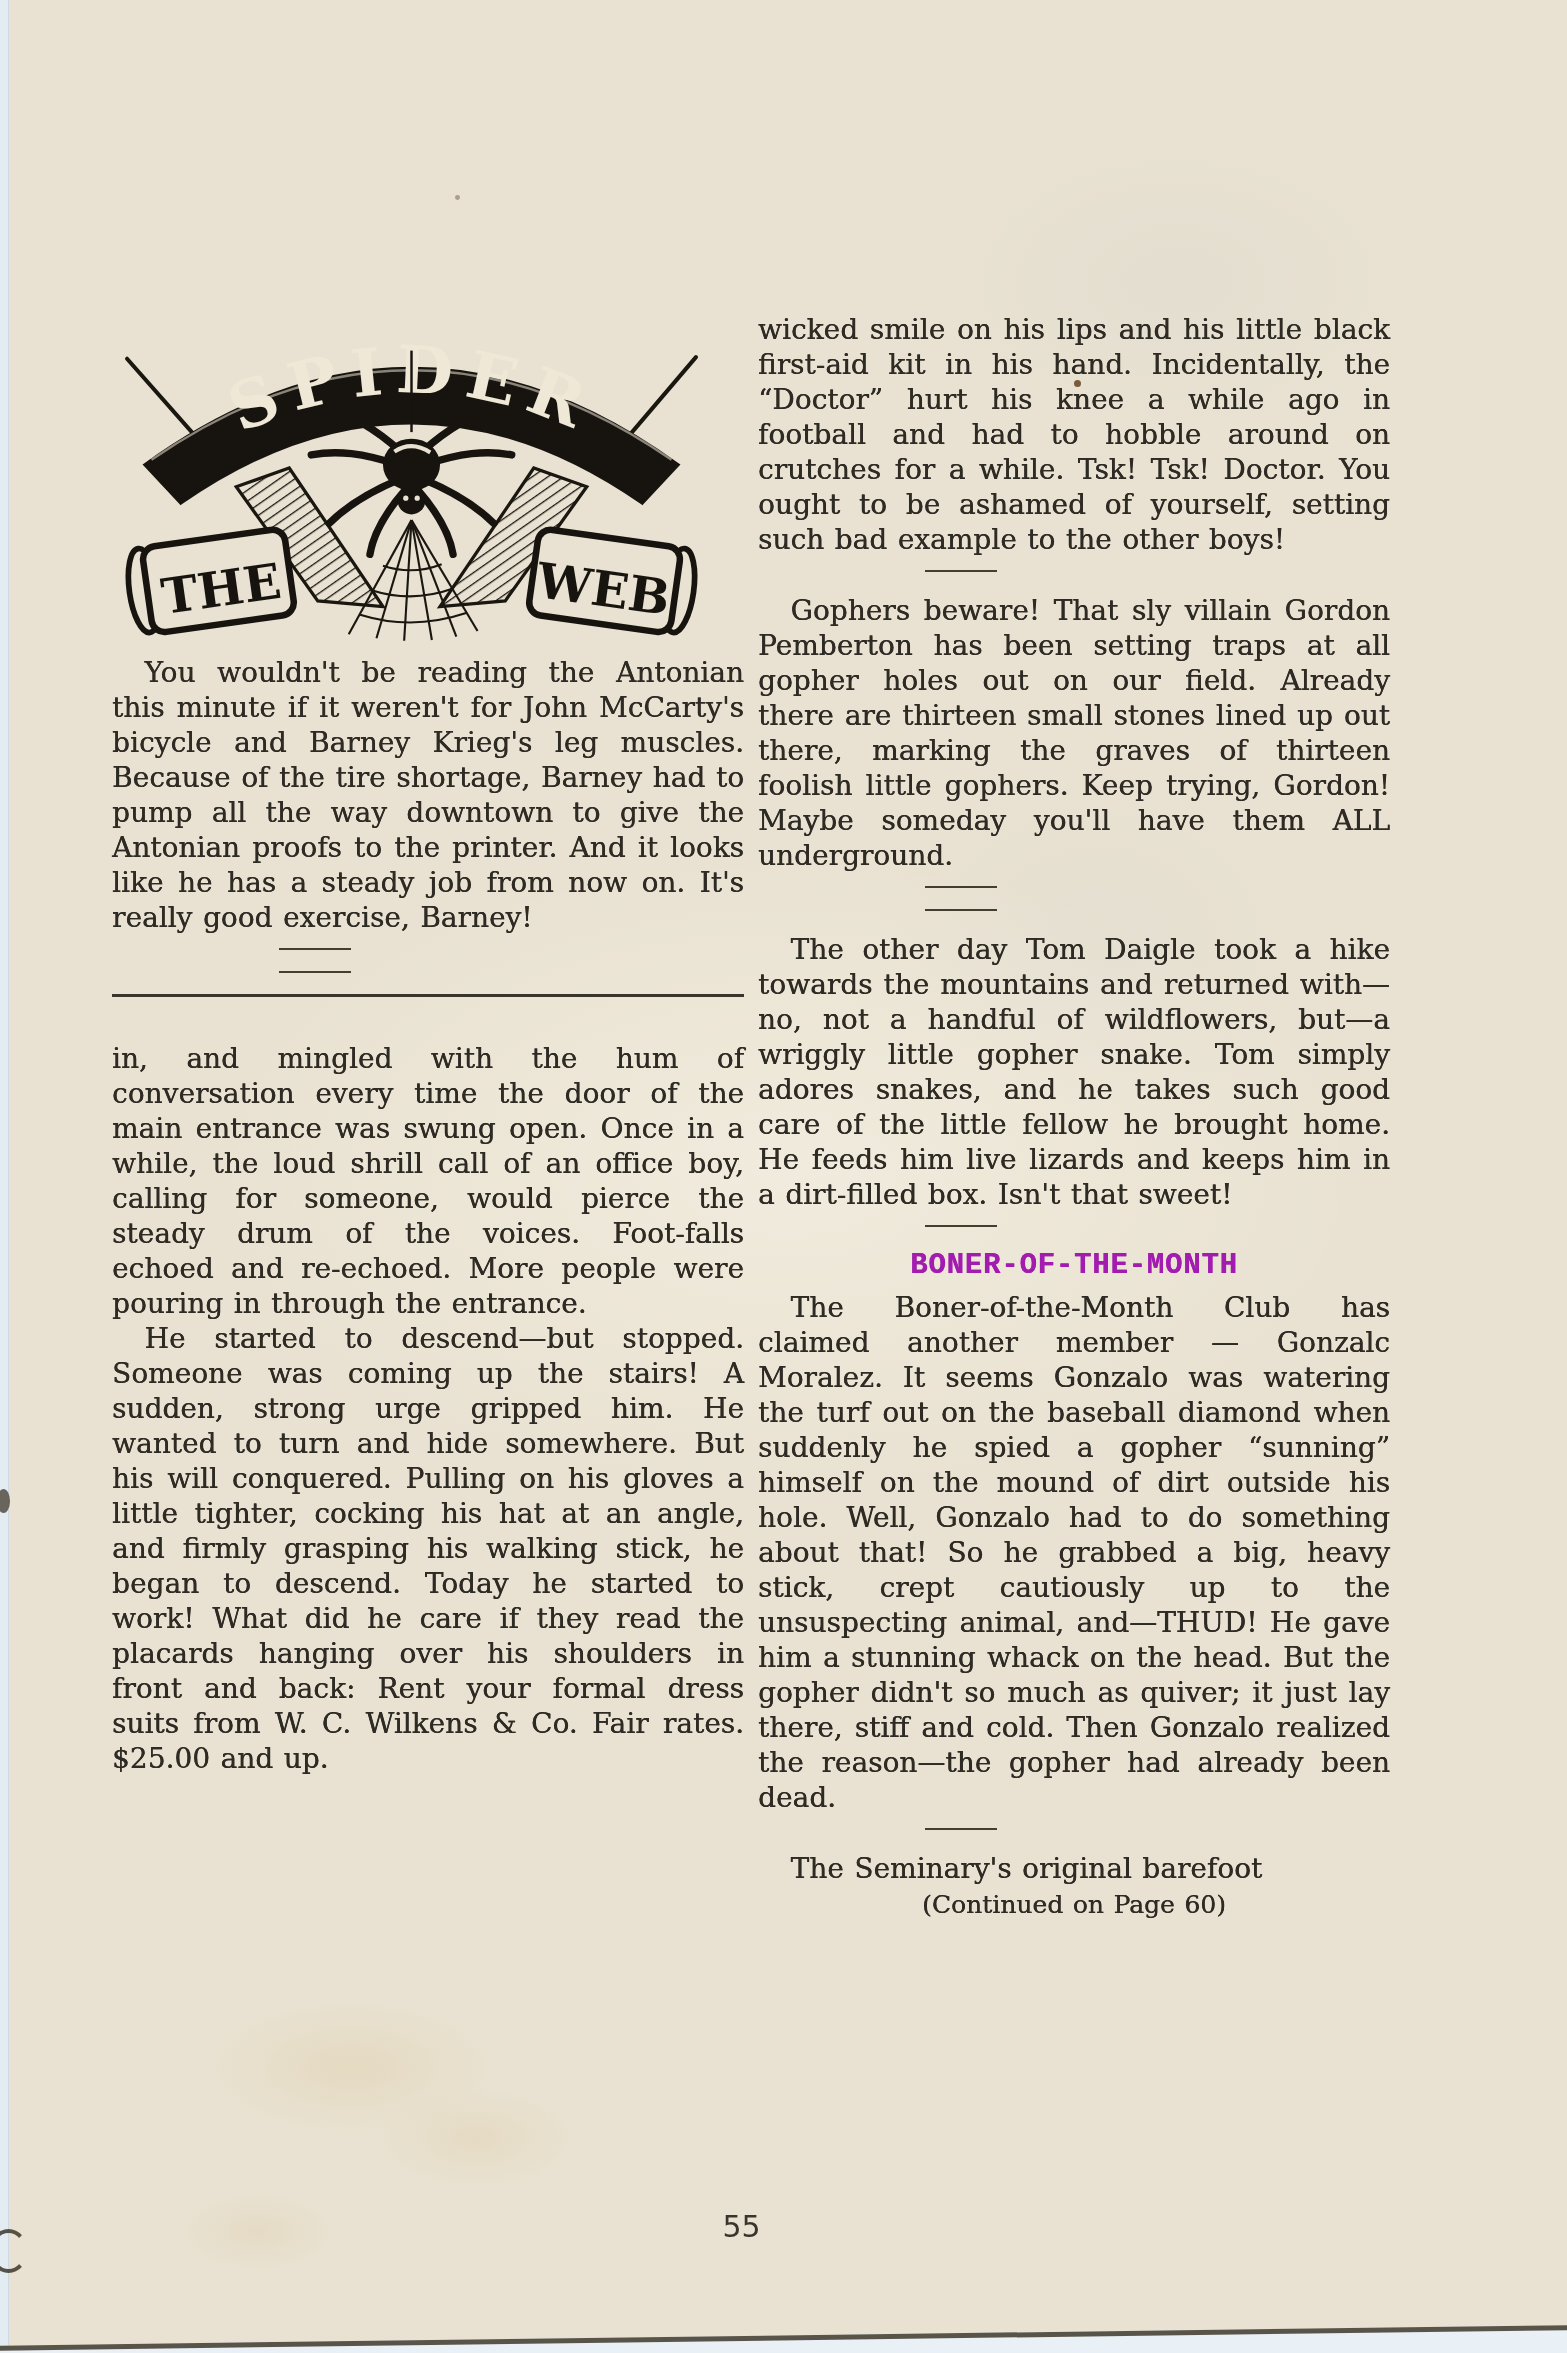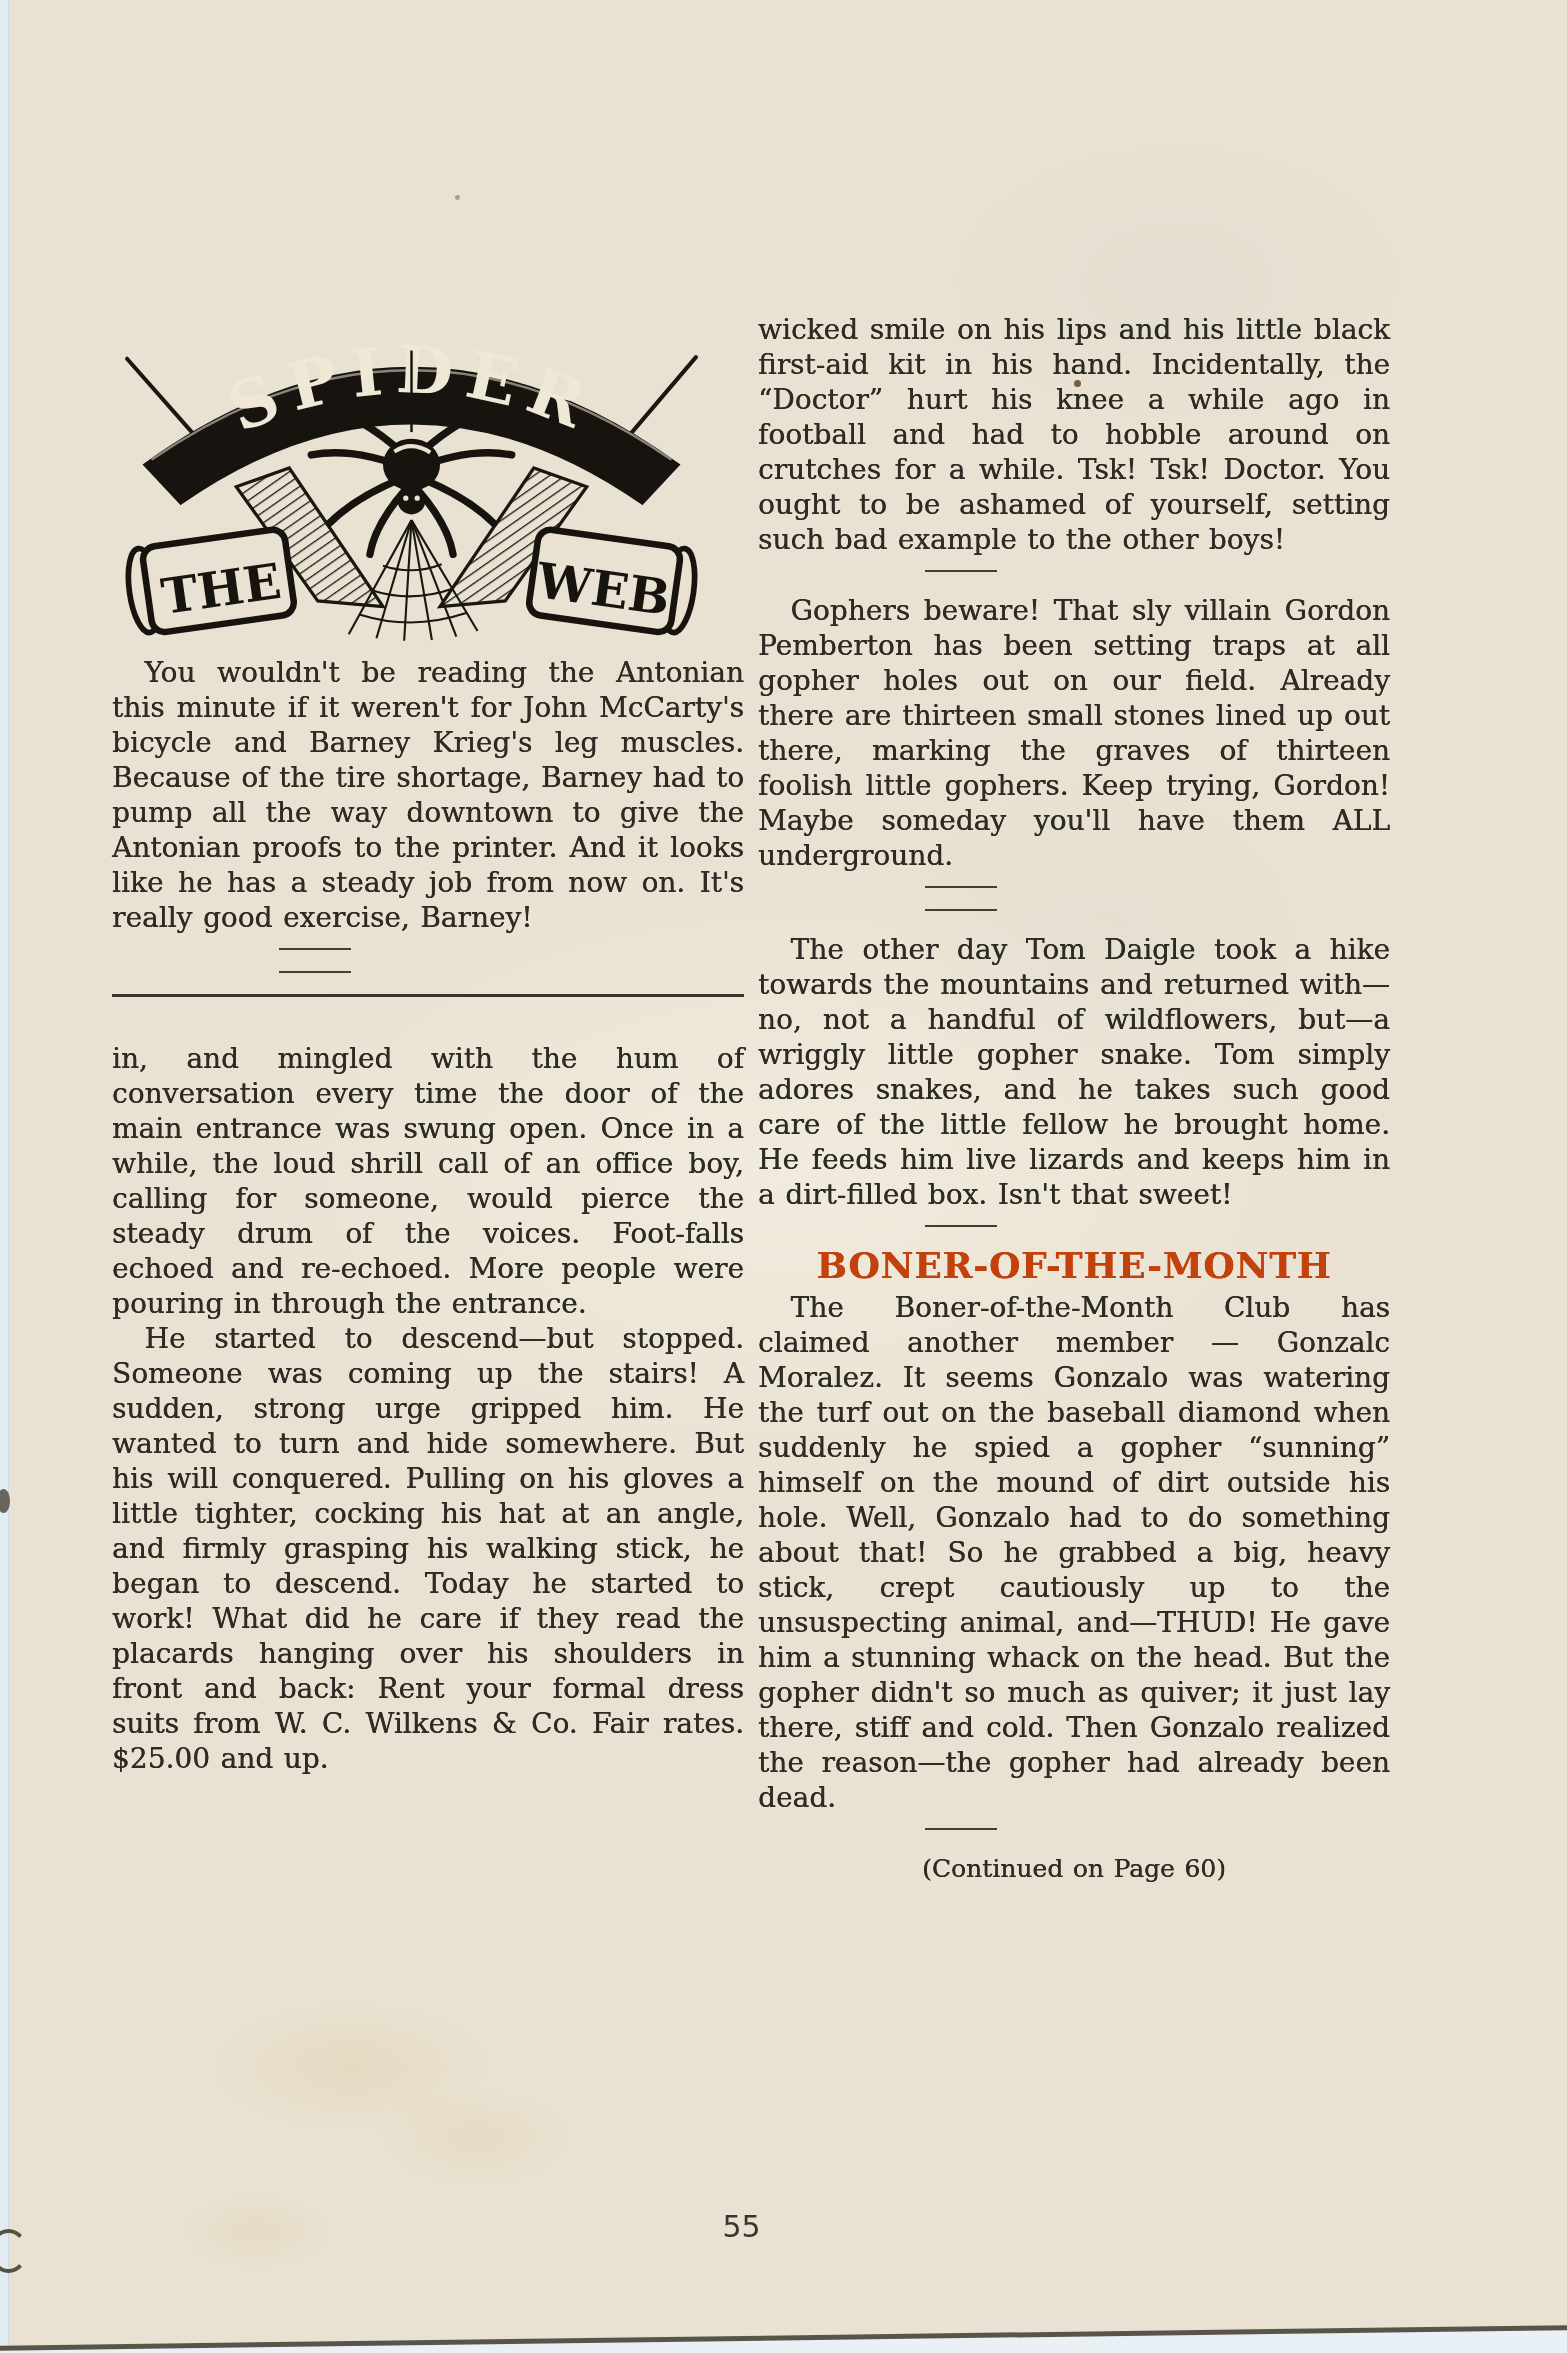--- a/index.html
+++ b/index.html
@@ -55,22 +55,22 @@
   .divider{
     width:72px;height:0;border-top:2.4px solid #433d32;
     margin:13px 0 21px 167px;
   }
   .full-rule{
     width:100%;height:0;border-top:3.3px solid #39352c;
     margin:9.8px 0 18px 0;
   }
   .boner-heading{
     text-align:center;text-indent:0 !important;
-    font-weight:bold;font-size:36px;letter-spacing:0.8px;
-    margin:3.3px 0 6.5px 0 !important;color:#c2410c;
+    font-weight:bold;font-size:29px;letter-spacing:0.8px;
+    margin:3.3px 0 6.5px 0 !important;color:#a21caf;font-family:Liberation Mono, monospace;
   }
   .continued{
     text-align:center;text-indent:0 !important;
     font-size:25px;margin-top:1.6px !important;
   }
   .page-number{
     position:absolute;left:697px;top:2209px;width:89px;
     text-align:center;font-size:30px;color:#3a352c;
     font-family:"DejaVu Sans", sans-serif;
   }
@@ -173,20 +173,21 @@
   <p class="noindent">wicked smile on his lips and his little black first-aid kit in his hand. Incidentally, the “Doctor” hurt his knee a while ago in football and had to hobble around on crutches for a while.  Tsk! Tsk!  Doctor.  You ought to be ashamed of yourself, setting such bad example to the other boys!</p>
   <div class="divider"></div>
   <p>Gophers beware!  That sly villain Gordon Pemberton has been setting traps at all gopher holes out on our field.  Already there are thirteen small stones lined up out there, marking the graves of thirteen foolish little gophers. Keep trying, Gordon!  Maybe someday you'll have them ALL underground.</p>
   <div class="divider"></div>
   <div class="divider"></div>
   <p>The other day Tom Daigle took a hike towards the mountains and returned with—no, not a handful of wildflowers, but—a wriggly little gopher snake. Tom simply adores snakes, and he takes such good care of the little fellow he brought home.  He feeds him live lizards and keeps him in a dirt-filled box.  Isn't that sweet!</p>
   <div class="divider"></div>
   <p class="boner-heading">BONER-OF-THE-MONTH</p>
   <p>The Boner-of-the-Month Club has claimed another member — Gonzalc Moralez. It seems Gonzalo was watering the turf out on the baseball diamond when suddenly he spied a gopher “sunning” himself on the mound of dirt outside his hole.  Well, Gonzalo had to do something about that!  So he grabbed a big, heavy stick, crept cautiously up to the unsuspecting animal, and—THUD! He gave him a stunning whack on the head.  But the gopher didn't so much as quiver; it just lay there, stiff and cold. Then Gonzalo realized the reason—the gopher had already been dead.</p>
   <div class="divider"></div>
+  <p>The Seminary's original barefoot</p>
   <p class="continued">(Continued on Page 60)</p>
 </div>
 
 <div class="page-number">55</div>
 
 <div class="binding-dot"></div>
 <div class="binding-staple"></div>
 <div class="speck" style="left:1074px;top:380px;width:7.3px;height:7.3px;"></div>
 <div class="speck" style="left:455px;top:195px;width:4.9px;height:4.9px;opacity:.5;"></div>
 <div class="bottom-edge"></div>

